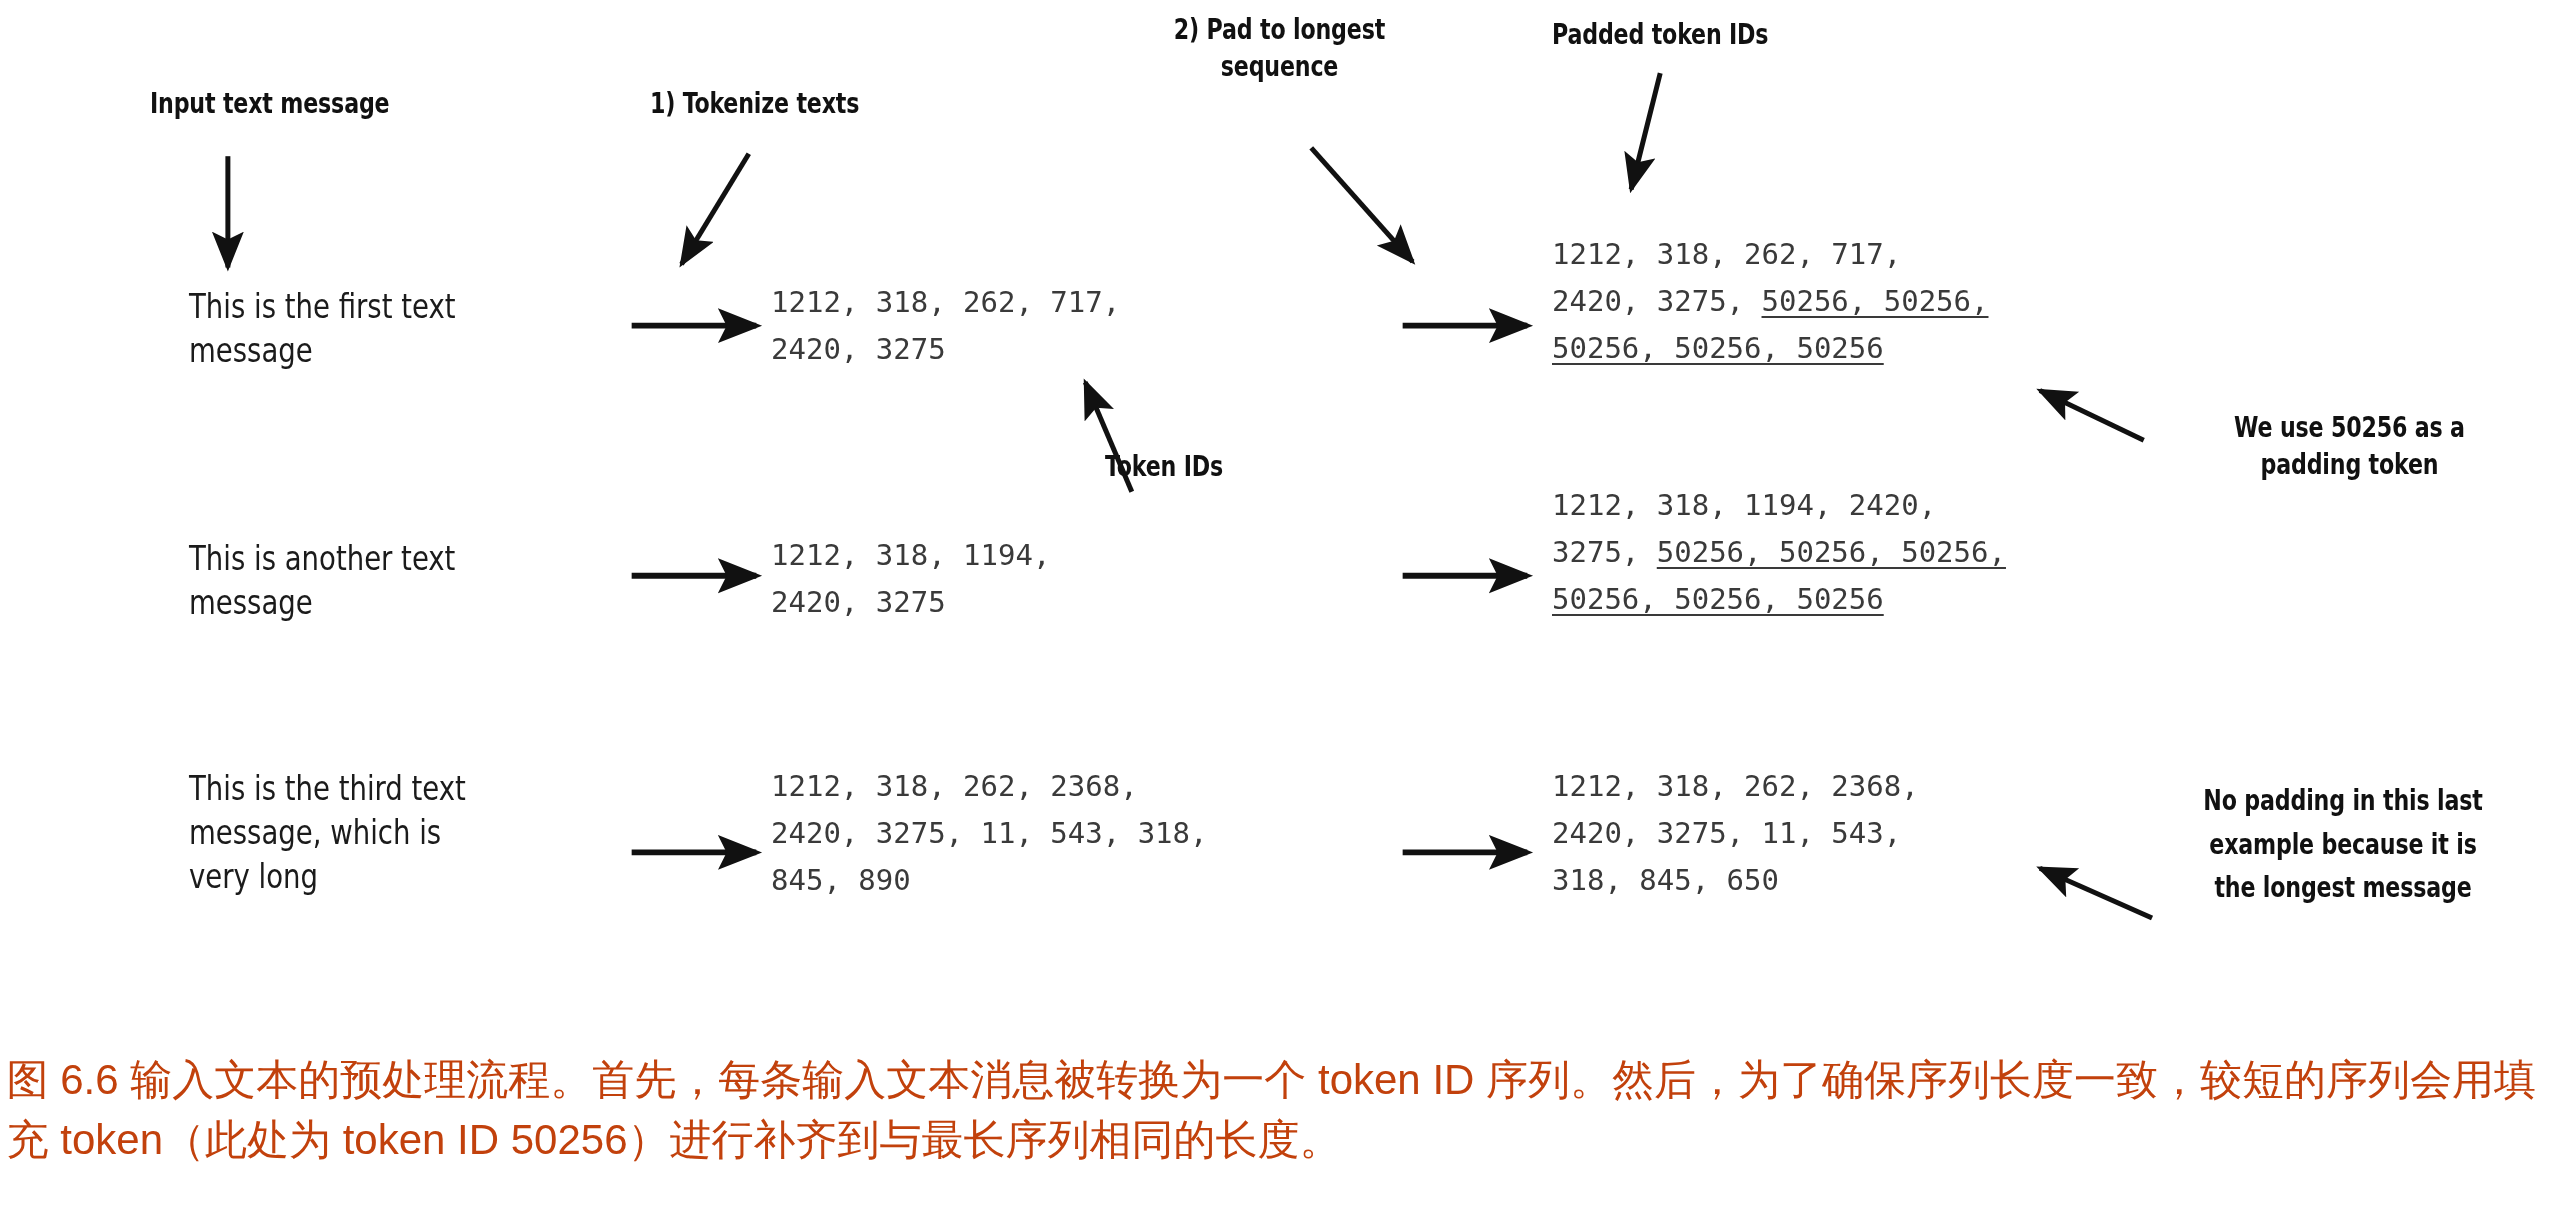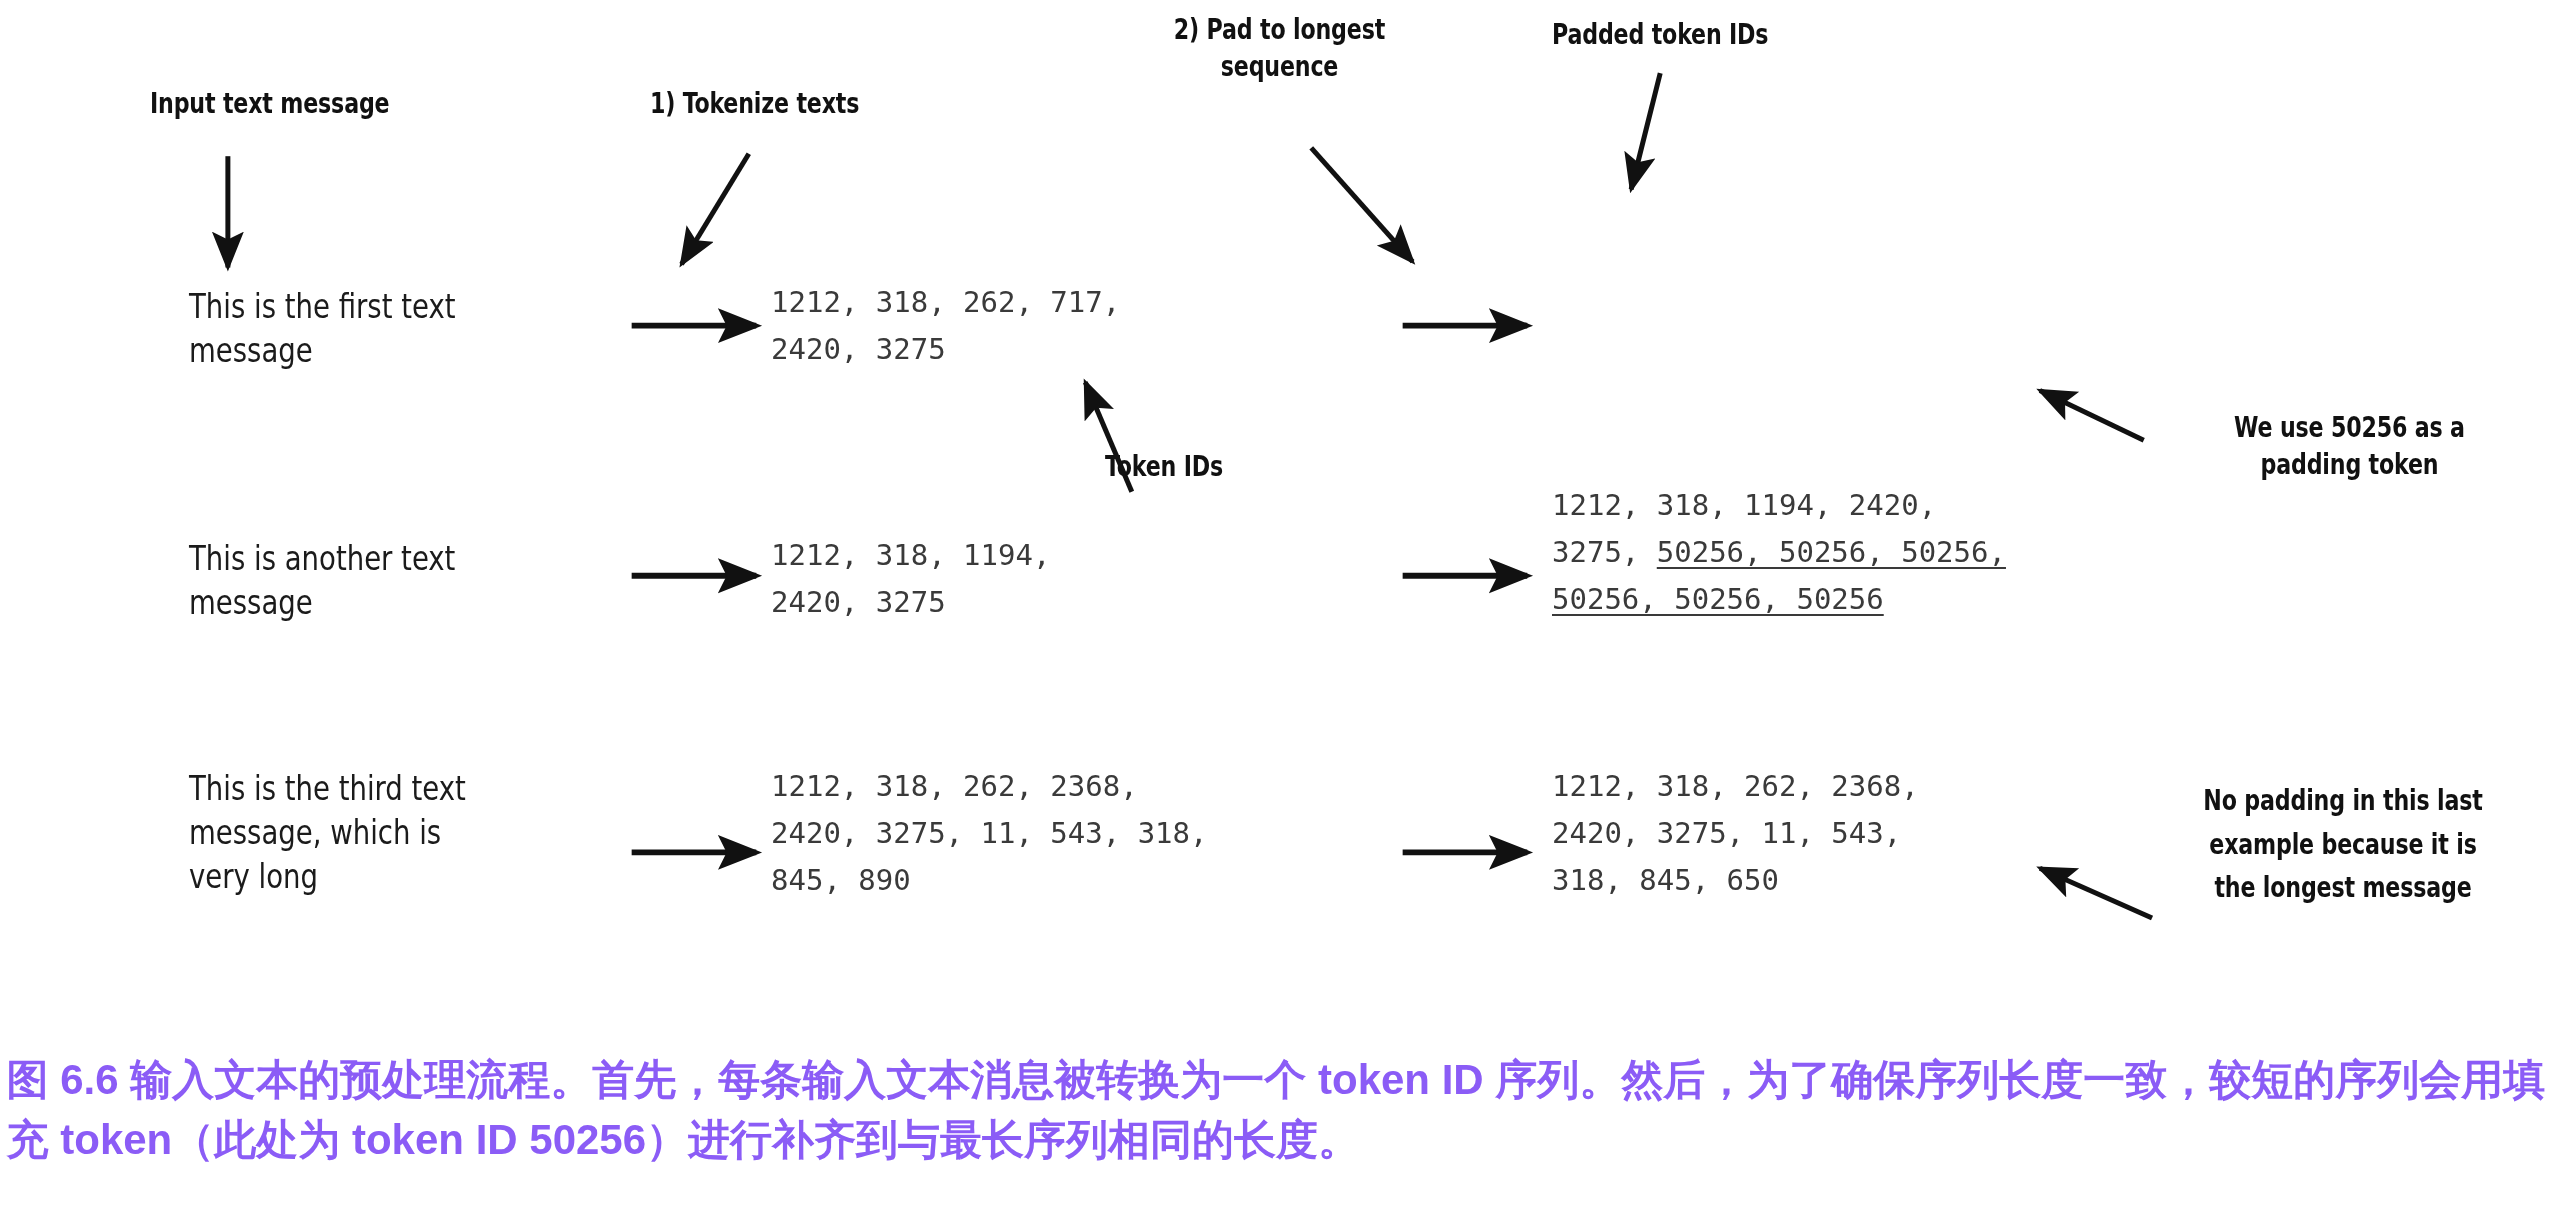--- a/index.html
+++ b/index.html
@@ -61,23 +61,23 @@
     letter-spacing: 0px;
   }
   .ids .pad { text-decoration: underline; text-decoration-thickness: 1.7px; text-underline-offset: 5px; }
 
   
   .caption {
     position: absolute;
     left: 6.6px;
     top: 1050px;
     width: 2563px;
-    color: #8b5cf6;
+    color: #c2410c;
     font-family: "Liberation Sans", sans-serif;
-    font-weight: 700;
+    font-weight: 400;
     font-size: 42px;
     line-height: 1.44;
     letter-spacing: 0px;
   }
 
   svg.arrows {
     position: absolute;
     left: 0; top: 0;
     width: 2576px;
     height: 1208px;
@@ -165,20 +165,23 @@
   <div class="abs annot multi" style="left:2127px; top:779px; width:432px; text-align:center; transform:scaleX(0.88); transform-origin:center top; white-space:pre-line; line-height:1.56;">No padding in this last
 example because it is
 the longest message</div>
 
   <div class="abs msg" style="left:189px; top:284px;">This is the first text
 message</div>
 
   <div class="abs ids" style="left:771px; top:279px;">1212, 318, 262, 717,
 2420, 3275</div>
 
+  <div class="abs ids" style="left:1552px; top:231px;"><span>1212, 318, 262, 717,</span>
+<span>2420, 3275, </span><span class="pad">50256, 50256,</span>
+<span class="pad">50256, 50256, 50256</span></div>
 
   <div class="abs msg" style="left:189px; top:536px;">This is another text
 message</div>
 
   <div class="abs ids" style="left:771px; top:532px;">1212, 318, 1194,
 2420, 3275</div>
 
   <div class="abs ids" style="left:1552px; top:482px;"><span>1212, 318, 1194, 2420,</span>
 <span>3275, </span><span class="pad">50256, 50256, 50256,</span>
 <span class="pad">50256, 50256, 50256</span></div>

